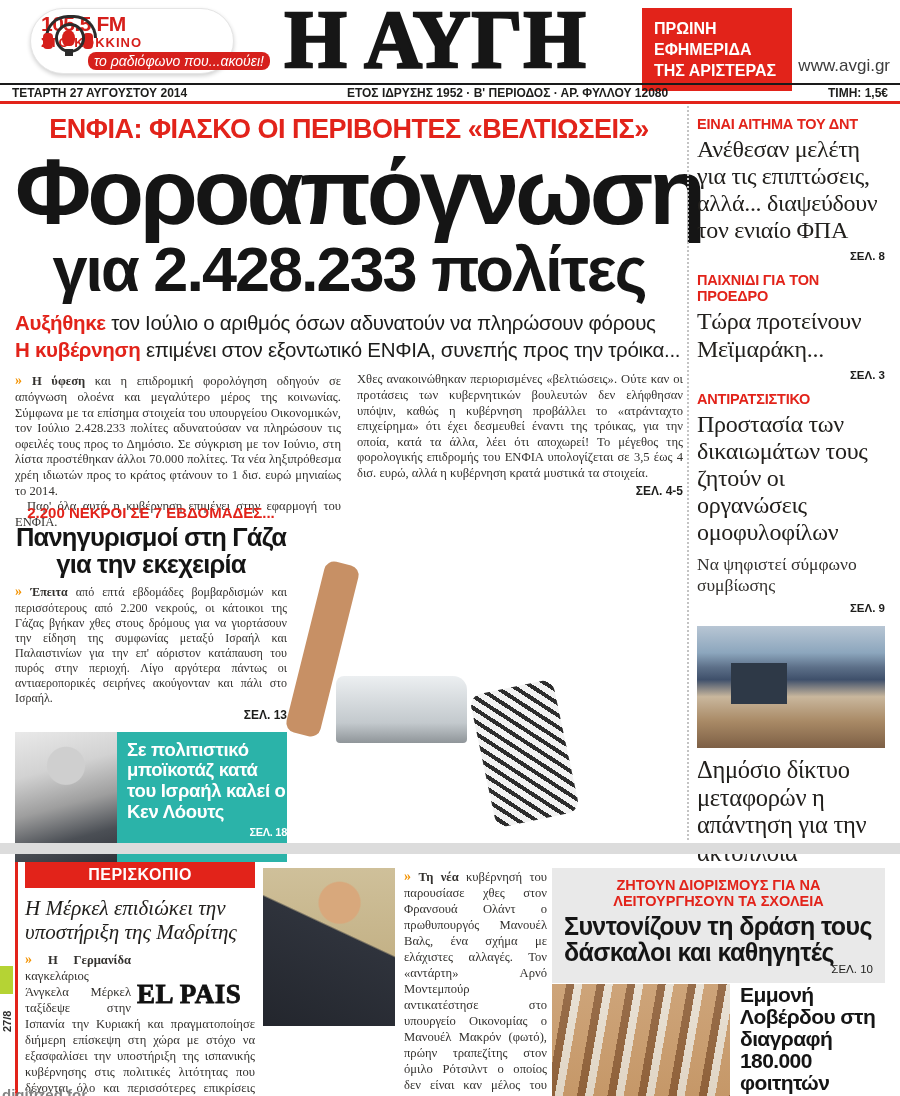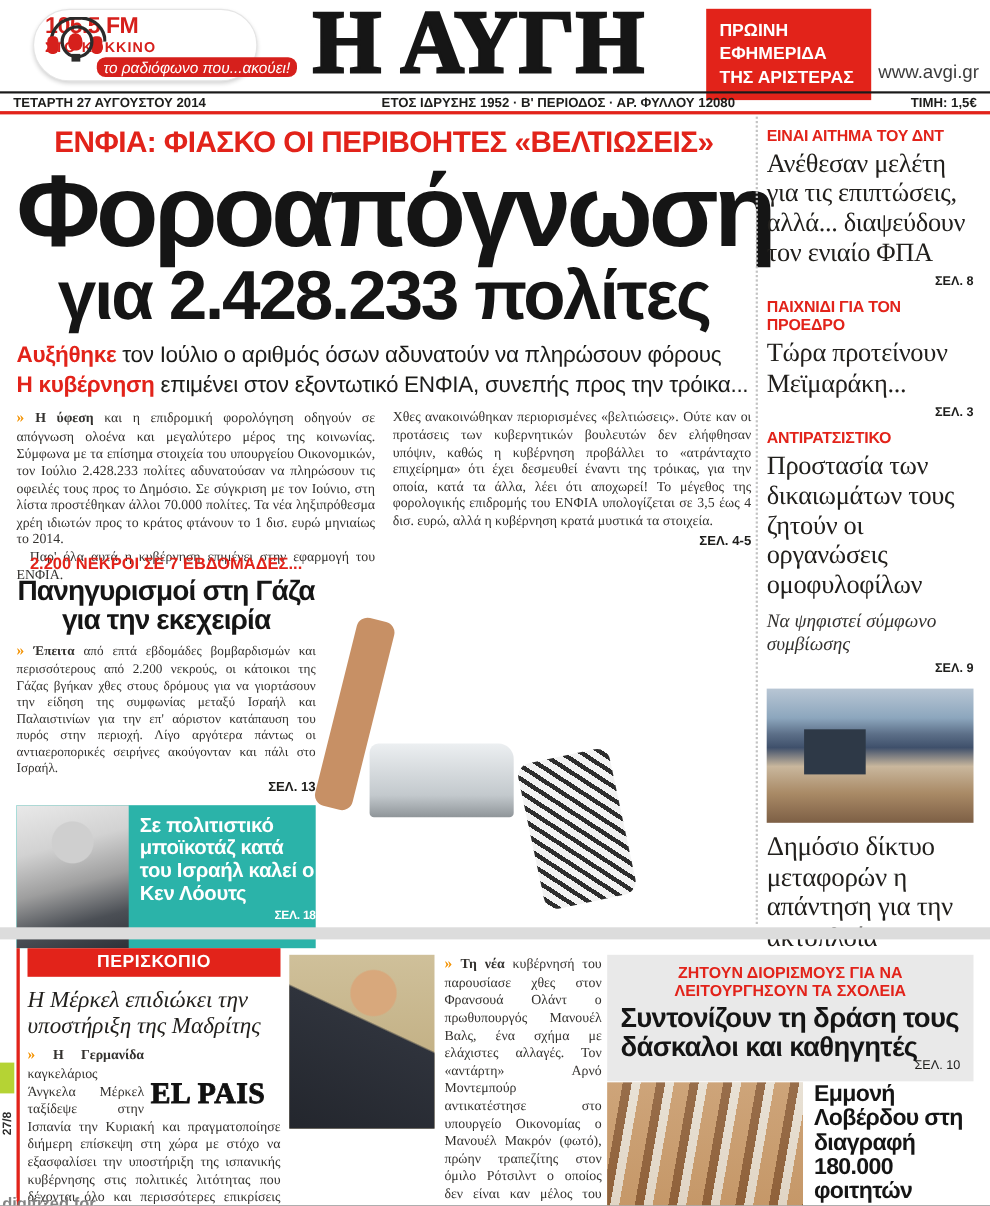--- a/index.html
+++ b/index.html
@@ -64,21 +64,21 @@
       linear-gradient(200deg, #cbb593 0%, #bfa98a 18%, rgba(0,0,0,0) 40%),
       linear-gradient(180deg,#f2ece0 0%,#ece3d2 34%,#d8c9b2 52%,#b7a astonishing 0,#b7a98e 64%,#8c8d96 82%,#6f7f9c 100%);}
   .ph-car{position:absolute;left:10%;top:52%;width:34%;height:20%;background:linear-gradient(180deg,#eceff1,#c3c9cd 70%,#8f9599);border-radius:8px 14px 4px 4px;}
   .ph-arm{position:absolute;left:2%;top:18%;width:9%;height:52%;background:#c79065;border-radius:10px;transform:rotate(14deg);}
   .ph-scarf{position:absolute;left:48%;top:55%;width:22%;height:40%;background:repeating-linear-gradient(45deg,#f2f2f2 0 6px,#2d2d2d 6px 10px);transform:rotate(-12deg);border-radius:12px;}
   
   #sidebar{position:absolute;left:697px;top:106px;width:188px;}
   #col-sep{position:absolute;left:687px;top:106px;height:734px;border-left:2px dotted #c3c3c3;}
   .sb-kicker{color:#e2231a;font-weight:bold;font-size:14.5px;letter-spacing:-0.2px;margin-top:10px;}
   .sb-h{font-family:"Liberation Serif",serif;font-size:24px;line-height:1.13;color:#22201d;margin-top:4px;letter-spacing:-0.3px;}
-  .sb-sub{font-family:"Liberation Serif",serif;font-size:17.5px;line-height:1.2;color:#33312e;margin-top:8px;font-style:italic;}
+  .sb-sub{font-family:"Liberation Serif",serif;font-size:17.5px;line-height:1.2;color:#33312e;margin-top:8px;}
   .sb-page{display:block;text-align:right;font-weight:bold;font-size:11.5px;margin-top:6px;}
   #ferry-photo{margin-top:12px;width:188px;height:122px;background:
       linear-gradient(180deg,#b8c6d4 0%,#8ca6bd 22%,#5c6f88 34%,#3f506b 44%,#c9b79d 58%,#a98a66 78%,#7d5f45 100%);
       position:relative;}
   .ferry-door{position:absolute;left:18%;top:30%;width:30%;height:34%;background:#2e3947;}
   .sb-ferry-h{font-family:"Liberation Serif",serif;font-size:24.5px;line-height:1.12;color:#22201d;margin-top:8px;letter-spacing:-0.3px;}
   .sb-ferry-sub{font-family:"Liberation Serif",serif;font-size:17px;line-height:1.2;color:#33312e;margin-top:7px;}
   .inline-page{font-family:"Liberation Sans",sans-serif;font-weight:bold;font-size:11px;}
   
   #gray-band{position:absolute;left:0;top:843px;width:900px;height:11px;background:#dcdcdc;}

